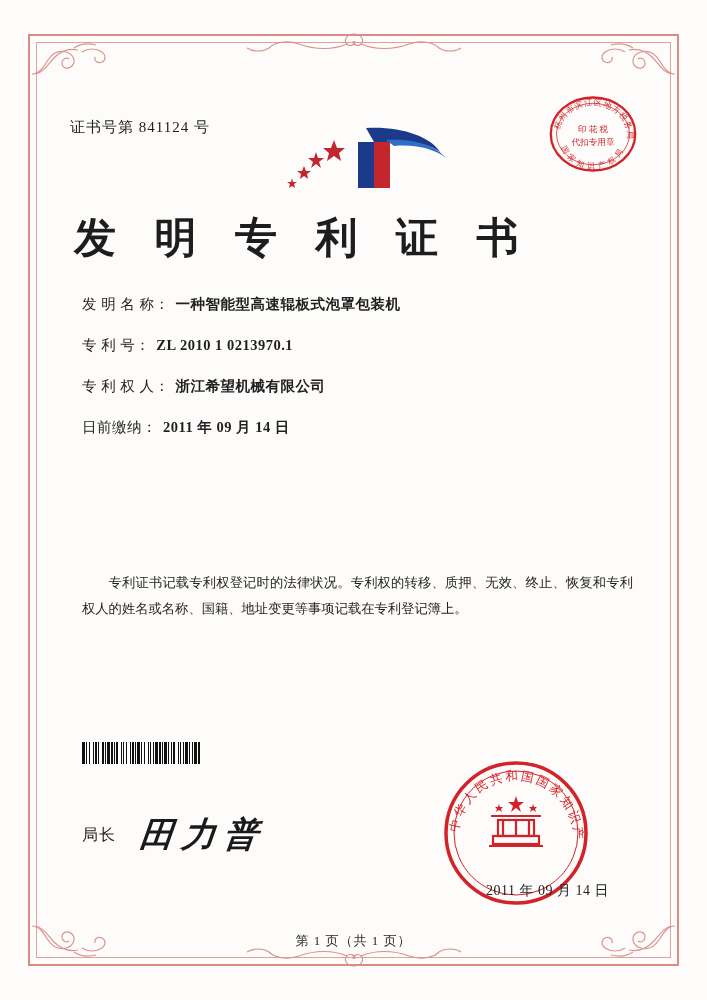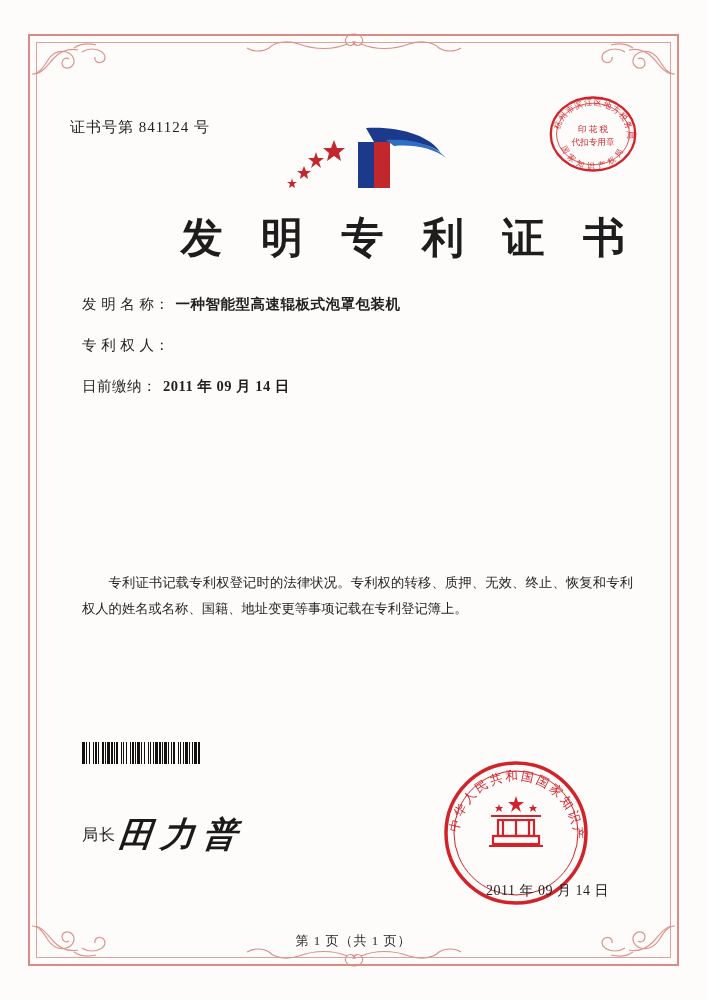--- a/index.html
+++ b/index.html
@@ -114,21 +114,21 @@
     width: 96px;
     height: 96px;
   }
   .seal-top svg { width:100%; height:100%; display:block; }
 
   .title {
     position: absolute;
     left: 0;
     right: 8px;
     top: 140px;
-    text-align: right;
+    text-align: left;
     font-size: 42px;
     letter-spacing: 14px;
     font-weight: bold;
     color: #1d1d1d;
     text-indent: 14px;
     font-family: "Liberation Serif", "DejaVu Serif", serif;
   }
 
   .fields {
     position: absolute;
@@ -188,21 +188,21 @@
     position: absolute;
     left: 22px;
     top: 742px;
     display: flex;
     align-items: center;
   }
   .sig-label {
     font-size: 16px;
     letter-spacing: 1px;
     color: #1f1f1f;
-    margin-right: 3px;
+    margin-right: 24px;
   }
   .sig-script {
     font-family: "Liberation Serif", "DejaVu Serif", serif;
     font-size: 34px;
     font-style: italic;
     font-weight: bold;
     color: #1a1a1a;
     letter-spacing: 8px;
     transform: skewX(-6deg);
   }
@@ -338,21 +338,26 @@
     </div>
 
     <div class="title">发 明 专 利 证 书</div>
 
     <div class="fields">
       <div class="field-row">
         <span class="field-label">发 明 名 称：</span>
         <span class="field-value">一种智能型高速辊板式泡罩包装机</span>
       </div>
       <div class="field-row">
+        <span class="field-label">专 利 号：</span>
+        <span class="field-value">ZL 2010 1 0213970.1</span>
+      </div>
+      <div class="field-row">
         <span class="field-label">专 利 权 人：</span>
+        <span class="field-value">浙江希望机械有限公司</span>
       </div>
       <div class="field-row">
         <span class="field-label">日前缴纳：</span>
         <span class="field-value">2011 年 09 月 14 日</span>
       </div>
     </div>
 
     <div class="paragraphs">
       <p>专利证书记载专利权登记时的法律状况。专利权的转移、质押、无效、终止、恢复和专利权人的姓名或名称、国籍、地址变更等事项记载在专利登记簿上。</p>
     </div>

